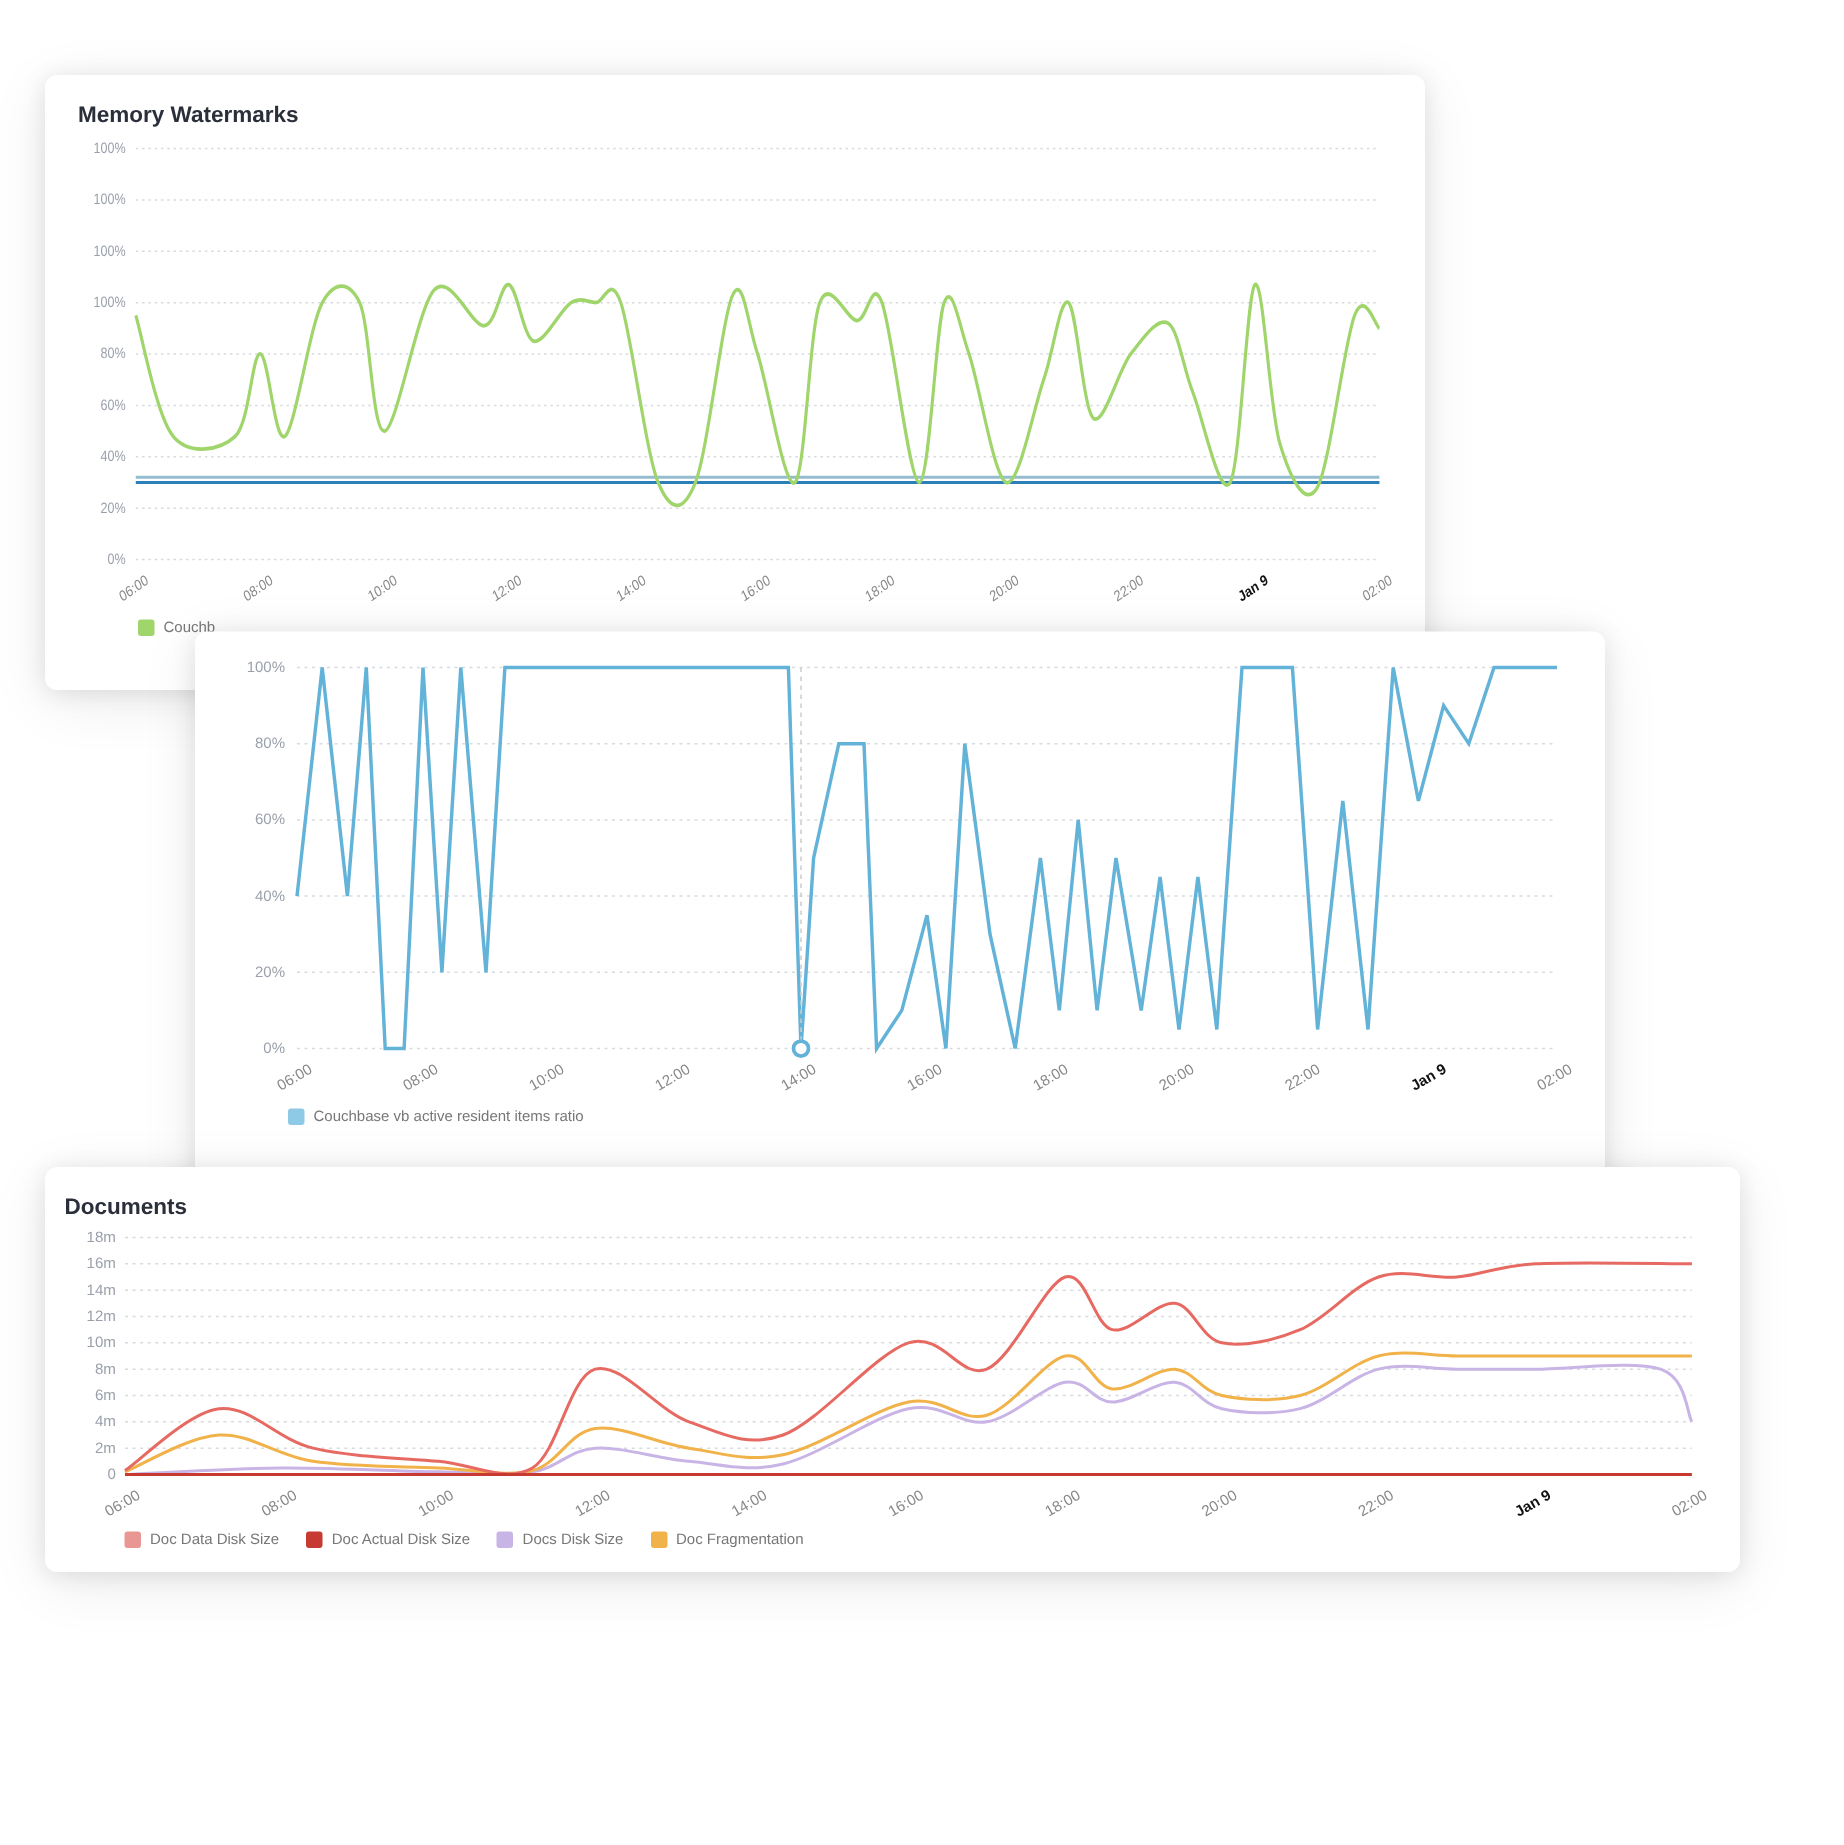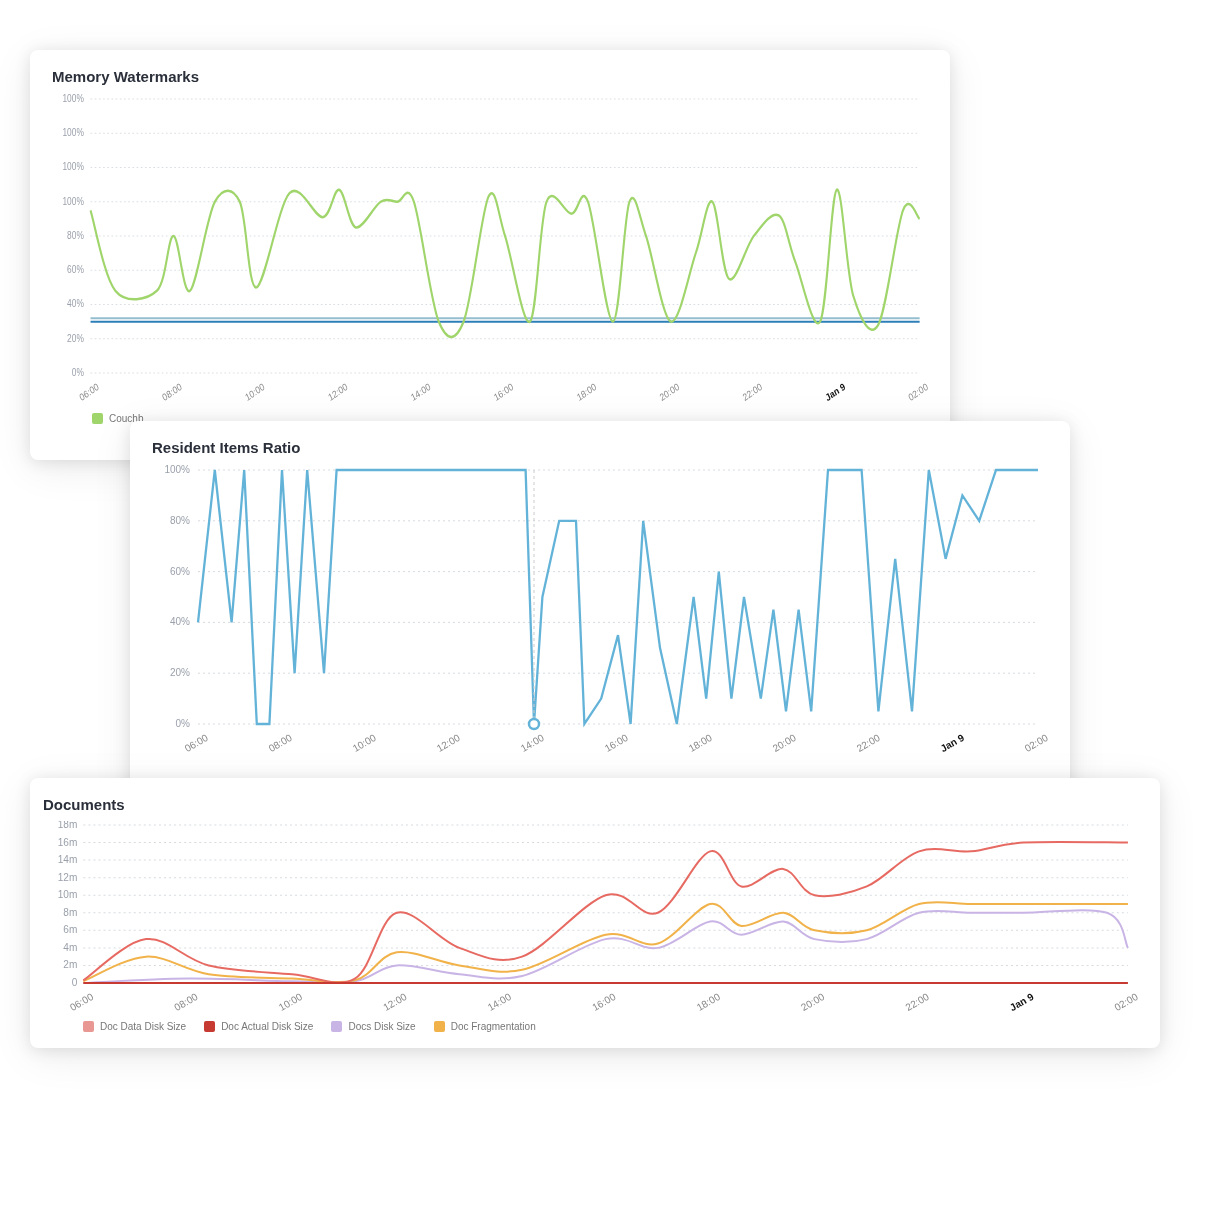--- a/index.html
+++ b/index.html
@@ -97,21 +97,20 @@
   </div>
   <div class="legend">
     <span class="legend-item">
       <span class="legend-swatch" style="background:#9fd56b"></span>
       <span>Couchb</span>
     </span>
   </div>
 </div>
 
 <div class="card" id="card-resident">
-  <div class="card-title">Resident Items Ratio</div>
   <div class="chart-area">
     <svg class="chart-svg" id="svg-resident" viewBox="0 0 896 290" preserveAspectRatio="none">
         <line x1="46" y1="260" x2="886" y2="260" class="gridline"></line>
         <text x="38" y="263" class="axis-tick" text-anchor="end">0%</text>
         <line x1="46" y1="209.2" x2="886" y2="209.2" class="gridline"></line>
         <text x="38" y="212.2" class="axis-tick" text-anchor="end">20%</text>
         <line x1="46" y1="158.39999999999998" x2="886" y2="158.39999999999998" class="gridline"></line>
         <text x="38" y="161.39999999999998" class="axis-tick" text-anchor="end">40%</text>
         <line x1="46" y1="107.6" x2="886" y2="107.6" class="gridline"></line>
         <text x="38" y="110.6" class="axis-tick" text-anchor="end">60%</text>
@@ -127,20 +126,26 @@
         <text x="466" y="282" class="axis-tick-x" text-anchor="middle" transform="rotate(-30 466 282)">16:00</text>
         <text x="550" y="282" class="axis-tick-x" text-anchor="middle" transform="rotate(-30 550 282)">18:00</text>
         <text x="634" y="282" class="axis-tick-x" text-anchor="middle" transform="rotate(-30 634 282)">20:00</text>
         <text x="718" y="282" class="axis-tick-x" text-anchor="middle" transform="rotate(-30 718 282)">22:00</text>
         <text x="802" y="282" class="axis-tick-x bold" text-anchor="middle" transform="rotate(-30 802 282)">Jan 9</text>
         <text x="886" y="282" class="axis-tick-x" text-anchor="middle" transform="rotate(-30 886 282)">02:00</text>
         <path d="M 46 158.39999999999998 L 62.8 6 L 79.6 158.39999999999998 L 92.2 6 L 104.8 260 L 117.39999999999999 260 L 130 6 L 142.6 209.2 L 155.2 6 L 172 209.2 L 184.6 6 L 197.2 6 L 214 6 L 230.8 6 L 247.6 6 L 264.4 6 L 373.6 6 L 382 260 L 390.4 133 L 407.2 56.79999999999998 L 424 56.79999999999998 L 432.4 260 L 449.2 234.6 L 466 171.10000000000002 L 478.6 260 L 491.20000000000005 56.79999999999998 L 508.00000000000006 183.8 L 524.8000000000001 260 L 541.6000000000001 133 L 554.2 234.6 L 566.8 107.6 L 579.4 234.6 L 592 133 L 608.8000000000001 234.6 L 621.4 145.7 L 634 247.3 L 646.6 145.7 L 659.1999999999999 247.3 L 676 6 L 692.8000000000001 6 L 709.6 6 L 726.4 247.3 L 743.2 94.9 L 760 247.3 L 776.8 6 L 793.6 94.9 L 810.4 31.400000000000006 L 827.2 56.79999999999998 L 844 6 L 860.8 6 L 886 6" class="line-sky"></path>
         <line x1="382" y1="6" x2="382" y2="260" class="hover-line"></line>
         <circle cx="382" cy="260" r="5" class="hover-dot-fill" stroke="#63b3d9" stroke-width="2.5"></circle>
       </svg>
+  </div>
+  <div class="legend">
+    <span class="legend-item">
+      <span class="legend-swatch" style="background:#8ecae6"></span>
+      <span>Couchbase vb active resident items ratio</span>
+    </span>
   </div>
 </div>
 
 <div class="card" id="card-docs">
   <div class="card-title">Documents</div>
   <div class="chart-area">
     <svg class="chart-svg" id="svg-docs" viewBox="0 0 1086 190" preserveAspectRatio="none">
         <line x1="40" y1="162" x2="1076" y2="162" class="gridline"></line>
         <text x="34" y="165" class="axis-tick" text-anchor="end">0</text>
         <line x1="40" y1="144.44444444444446" x2="1076" y2="144.44444444444446" class="gridline"></line>

